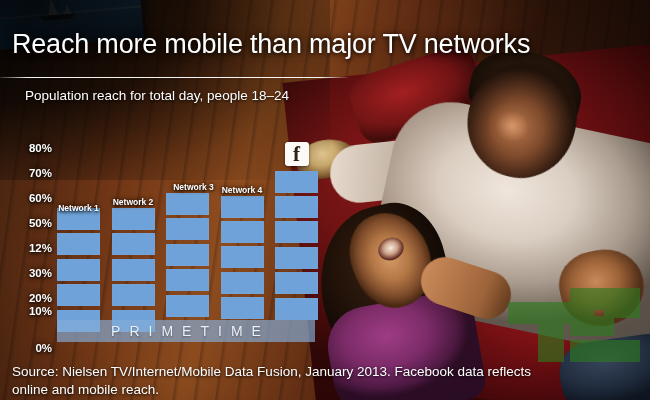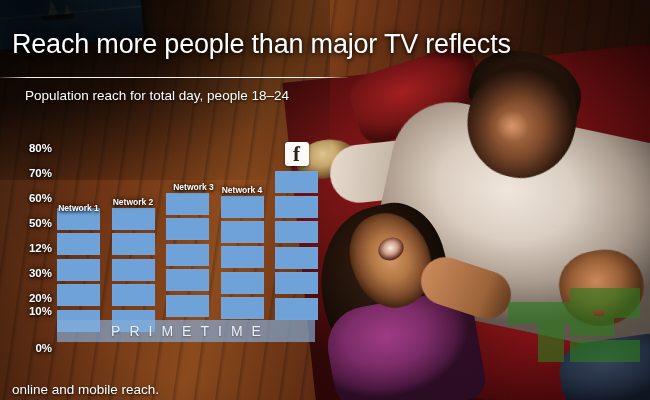--- a/index.html
+++ b/index.html
@@ -341,21 +341,21 @@
         <rect x="30" y="14" width="26" height="60"></rect>
         <rect x="62" y="0" width="44" height="22"></rect>
         <rect x="96" y="0" width="36" height="30"></rect>
         <rect x="62" y="28" width="44" height="20"></rect>
         <rect x="62" y="52" width="70" height="22"></rect>
       </g>
     </svg>
   </div>
 
   <div id="header">
-    <div id="headline">Reach more people than major TV reflects</div>
+    <div id="headline">Reach more mobile than major TV networks</div>
     <div id="title-rule"></div>
     <div id="subtitle">Population reach for total day, people 18–24</div>
   </div>
 
   <div id="chart">
     <div id="yaxis">
         <div class="ytick" style="top: 148px;">80%</div>
         <div class="ytick" style="top: 173px;">70%</div>
         <div class="ytick" style="top: 198px;">60%</div>
         <div class="ytick" style="top: 223px;">50%</div>
@@ -409,16 +409,17 @@
       </div>
     <div id="primetime-band">
       <span>PRIMETIME</span>
     </div>
     <div id="fb-icon" style="left: 284.5px; top: 141.5px;">
       <span>f</span>
     </div>
   </div>
 
   <div id="footer">
+    <div id="source-line1">Source: Nielsen TV/Internet/Mobile Data Fusion, January 2013. Facebook data reflects</div>
     <div id="source-line2">online and mobile reach.</div>
   </div>
 
 </div>
 
 </body></html>

